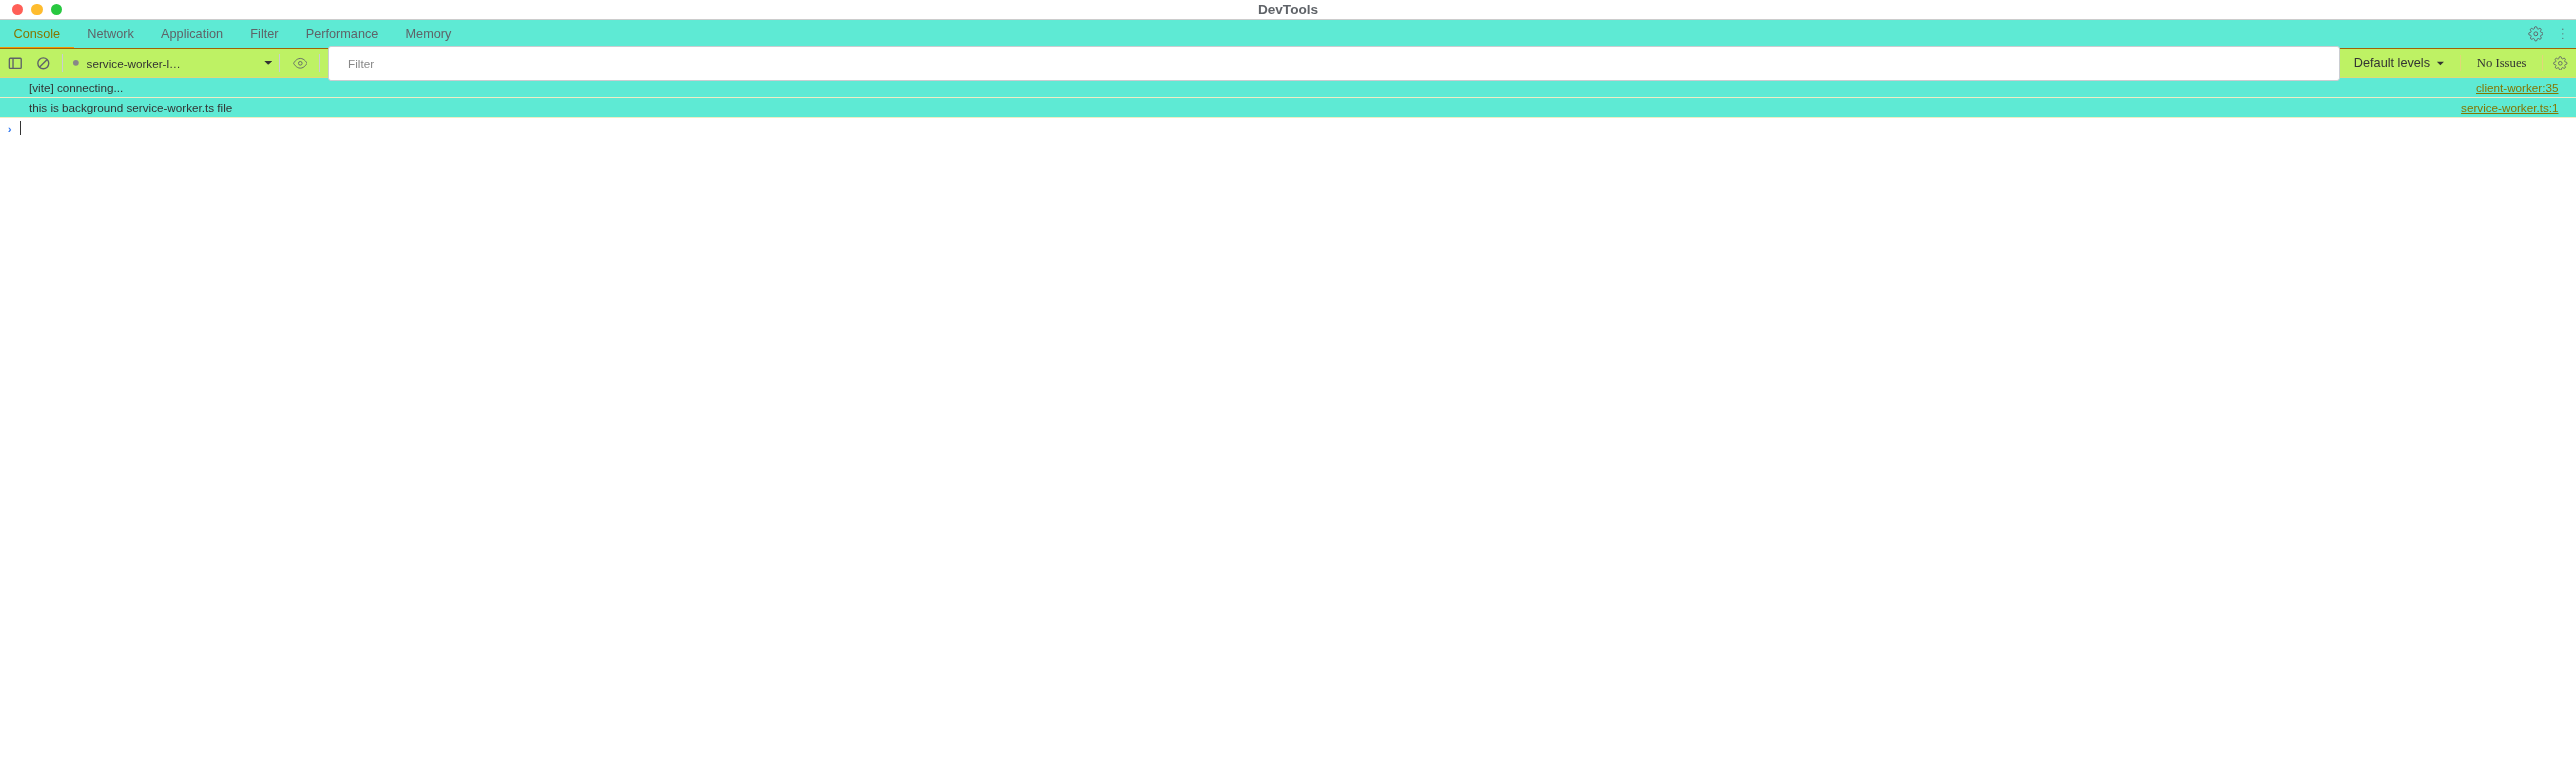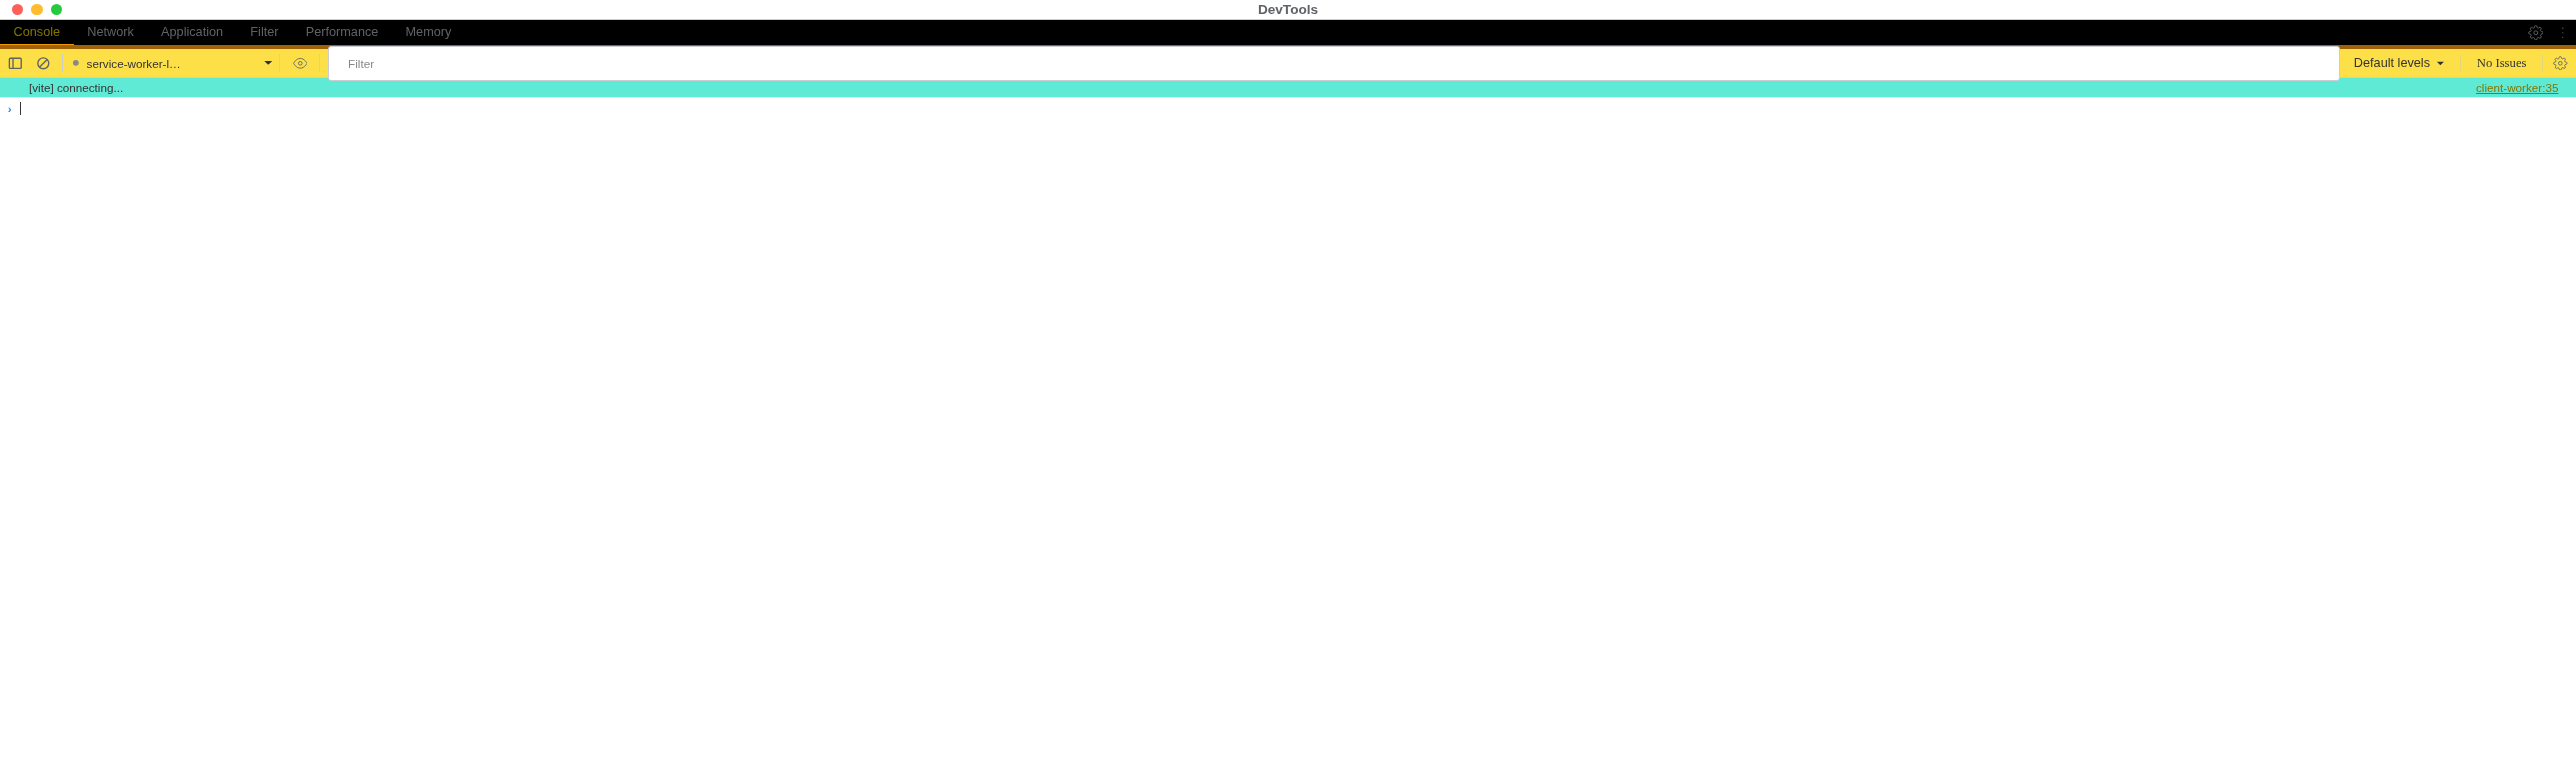--- a/index.html
+++ b/index.html
@@ -8,29 +8,29 @@
 
 .titlebar { height:20px; background:#fff; display:flex; align-items:center; position:relative; border-bottom:1px solid #ccc; }
 .traffic-lights { display:flex; gap:7.8px; padding-left:11.7px; }
 .traffic-light { width:11.7px; height:11.7px; border-radius:50%; }
 .tl-red { background:#ff5f57; }
 .tl-yellow { background:#febc2e; }
 .tl-green { background:#28c840; }
 .title { position:absolute; left:50%; transform:translateX(-50%); font-weight:600; color:#5f6368; font-size:13.6px; }
 
 
-.tabbar { height:29px; background:#000000; border-bottom:4px solid #a16207; display:flex; align-items:stretch; }
+.tabbar { height:29px; background:#5eead4; border-bottom:1px solid #a16207; display:flex; align-items:stretch; }
 .tab { padding:0 13.6px; display:flex; align-items:center; font-size:12.7px; color:#5f6368; cursor:pointer; border-bottom:1.9px solid transparent; }
 .tab.active2 { color:#857500; border-bottom:1.9px solid #f29900; }
 .tabbar-spacer { flex:1; }
 .tabbar-icon { width:27px; display:flex; align-items:center; justify-content:center; color:#5f6368; cursor:pointer; }
 .tabbar-icon svg { width:15.6px; height:15.6px; }
 
 
-.toolbar { height:29px; background:#fde047; border-bottom:1px solid #e0d877; display:flex; align-items:center; padding:0 3.9px; gap:3.9px; }
+.toolbar { height:29px; background:#bef264; border-bottom:1px solid #e0d877; display:flex; align-items:center; padding:0 3.9px; gap:3.9px; }
 .toolbar-btn { width:23.4px; height:23.4px; display:flex; align-items:center; justify-content:center; color:#5f6368; cursor:pointer; }
 .toolbar-btn svg { width:14.6px; height:14.6px; }
 .divider { width:1px; height:17.5px; background:#cacdd1; margin:0 3.9px; }
 .context-wrap { display:flex; align-items:center; gap:5.8px; }
 .context-text { font-size:11.7px; color:#333; max-width:127px; white-space:nowrap; overflow:hidden; text-overflow:ellipsis; }
 .filter-input { flex:1; height:35px; border:1px solid #cacdd1; border-radius:2.9px; padding:0 19px; font-size:11.7px; outline:none; }
 .filter-input::placeholder { color:#888; }
 .levels { display:flex; align-items:center; gap:6px; padding:0 9.7px; font-size:12.7px; color:#333; cursor:pointer; }
 .no-issues { padding:0 9.7px; font-size:12.7px; color:#333;font-family:Liberation Serif, serif; }
 .ydivider { width:1px; height:15.6px; background:#e0d877; margin:0 1.9px; }
@@ -131,19 +131,23 @@
         <path d="M19.4 15a1.65 1.65 0 0 0 .33 1.82l.06.06a2 2 0 1 1-2.83 2.83l-.06-.06a1.65 1.65 0 0 0-1.82-.33 1.65 1.65 0 0 0-1 1.51V21a2 2 0 1 1-4 0v-.09a1.65 1.65 0 0 0-1-1.51 1.65 1.65 0 0 0-1.82.33l-.06.06a2 2 0 1 1-2.83-2.83l.06-.06a1.65 1.65 0 0 0 .33-1.82 1.65 1.65 0 0 0-1.51-1H3a2 2 0 1 1 0-4h.09a1.65 1.65 0 0 0 1.51-1 1.65 1.65 0 0 0-.33-1.82l-.06-.06a2 2 0 1 1 2.83-2.83l.06.06a1.65 1.65 0 0 0 1.82.33h0a1.65 1.65 0 0 0 1-1.51V3a2 2 0 1 1 4 0v.09a1.65 1.65 0 0 0 1 1.51h0a1.65 1.65 0 0 0 1.82-.33l.06-.06a2 2 0 1 1 2.83 2.83l-.06.06a1.65 1.65 0 0 0-.33 1.82v0a1.65 1.65 0 0 0 1.51 1H21a2 2 0 1 1 0 4h-.09a1.65 1.65 0 0 0-1.51 1z"></path>
       </svg>
   </div>
 </div>
 
 <div class="messages">
   <div class="msg">
     <span class="msg-text">[vite] connecting...</span>
     <span class="msg-src">client-worker:35</span>
   </div>
+  <div class="msg">
+    <span class="msg-text">this is background service-worker.ts file</span>
+    <span class="msg-src">service-worker.ts:1</span>
+  </div>
 </div>
 
 <div class="prompt">
   <span class="prompt-ch">›</span>
   <span class="cursor"></span>
 </div>
 
 
 </body></html>

